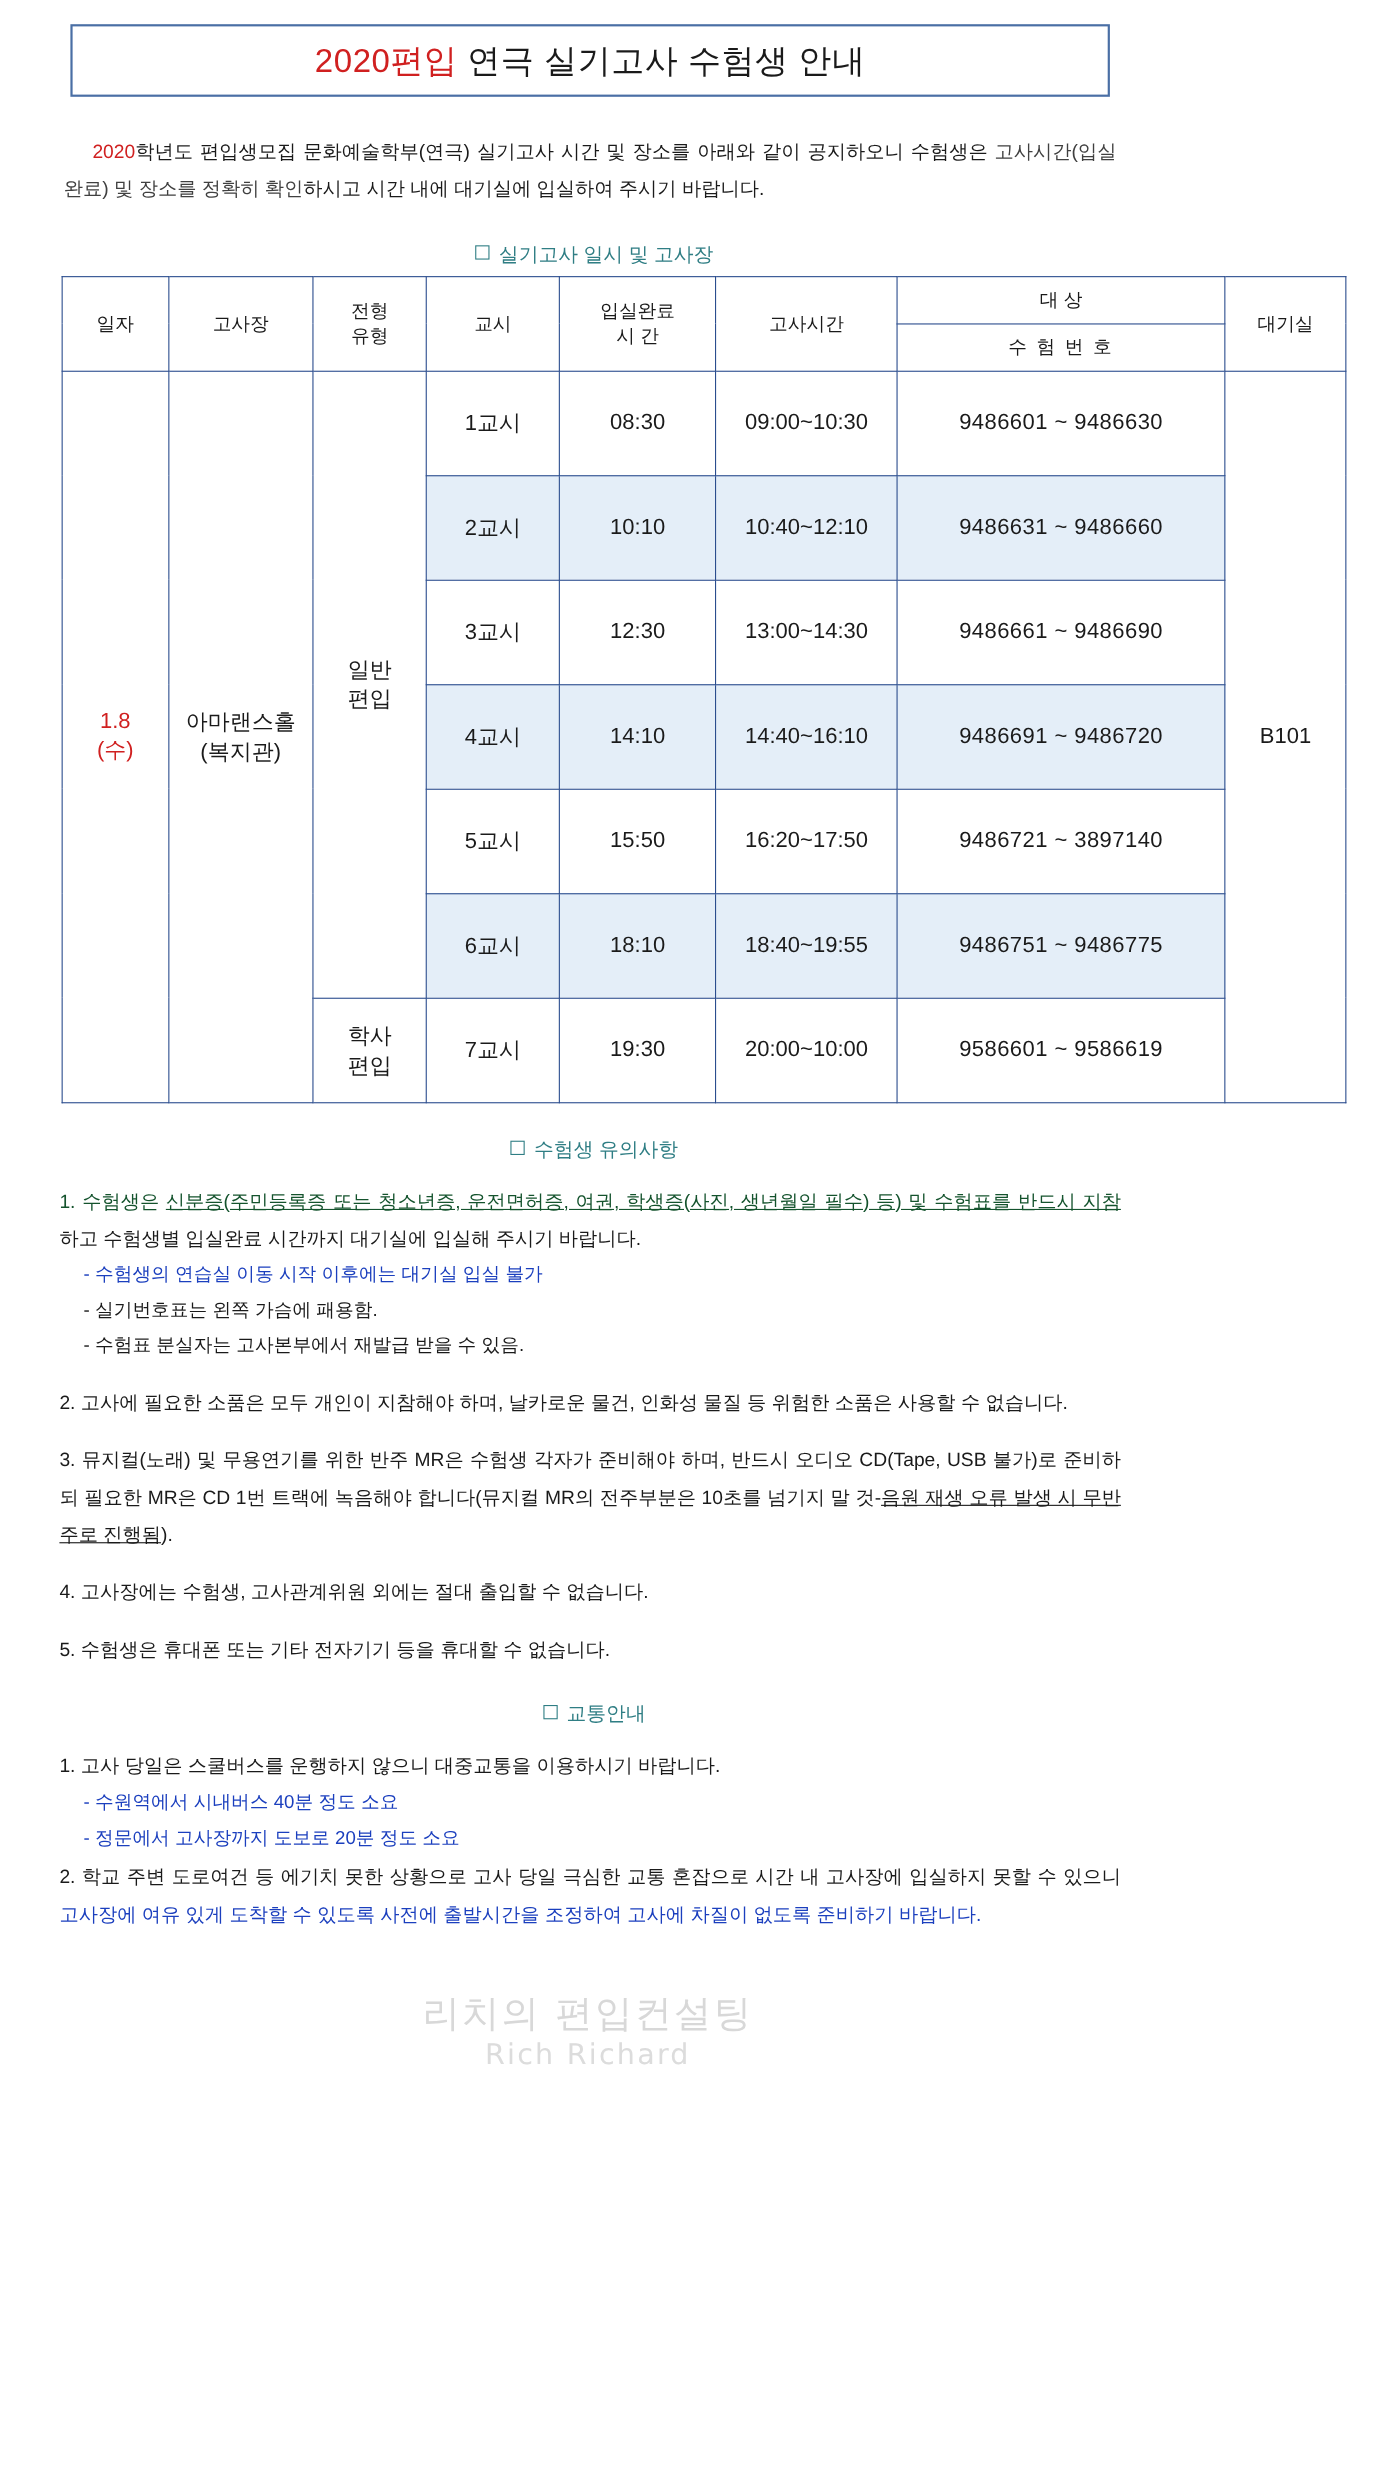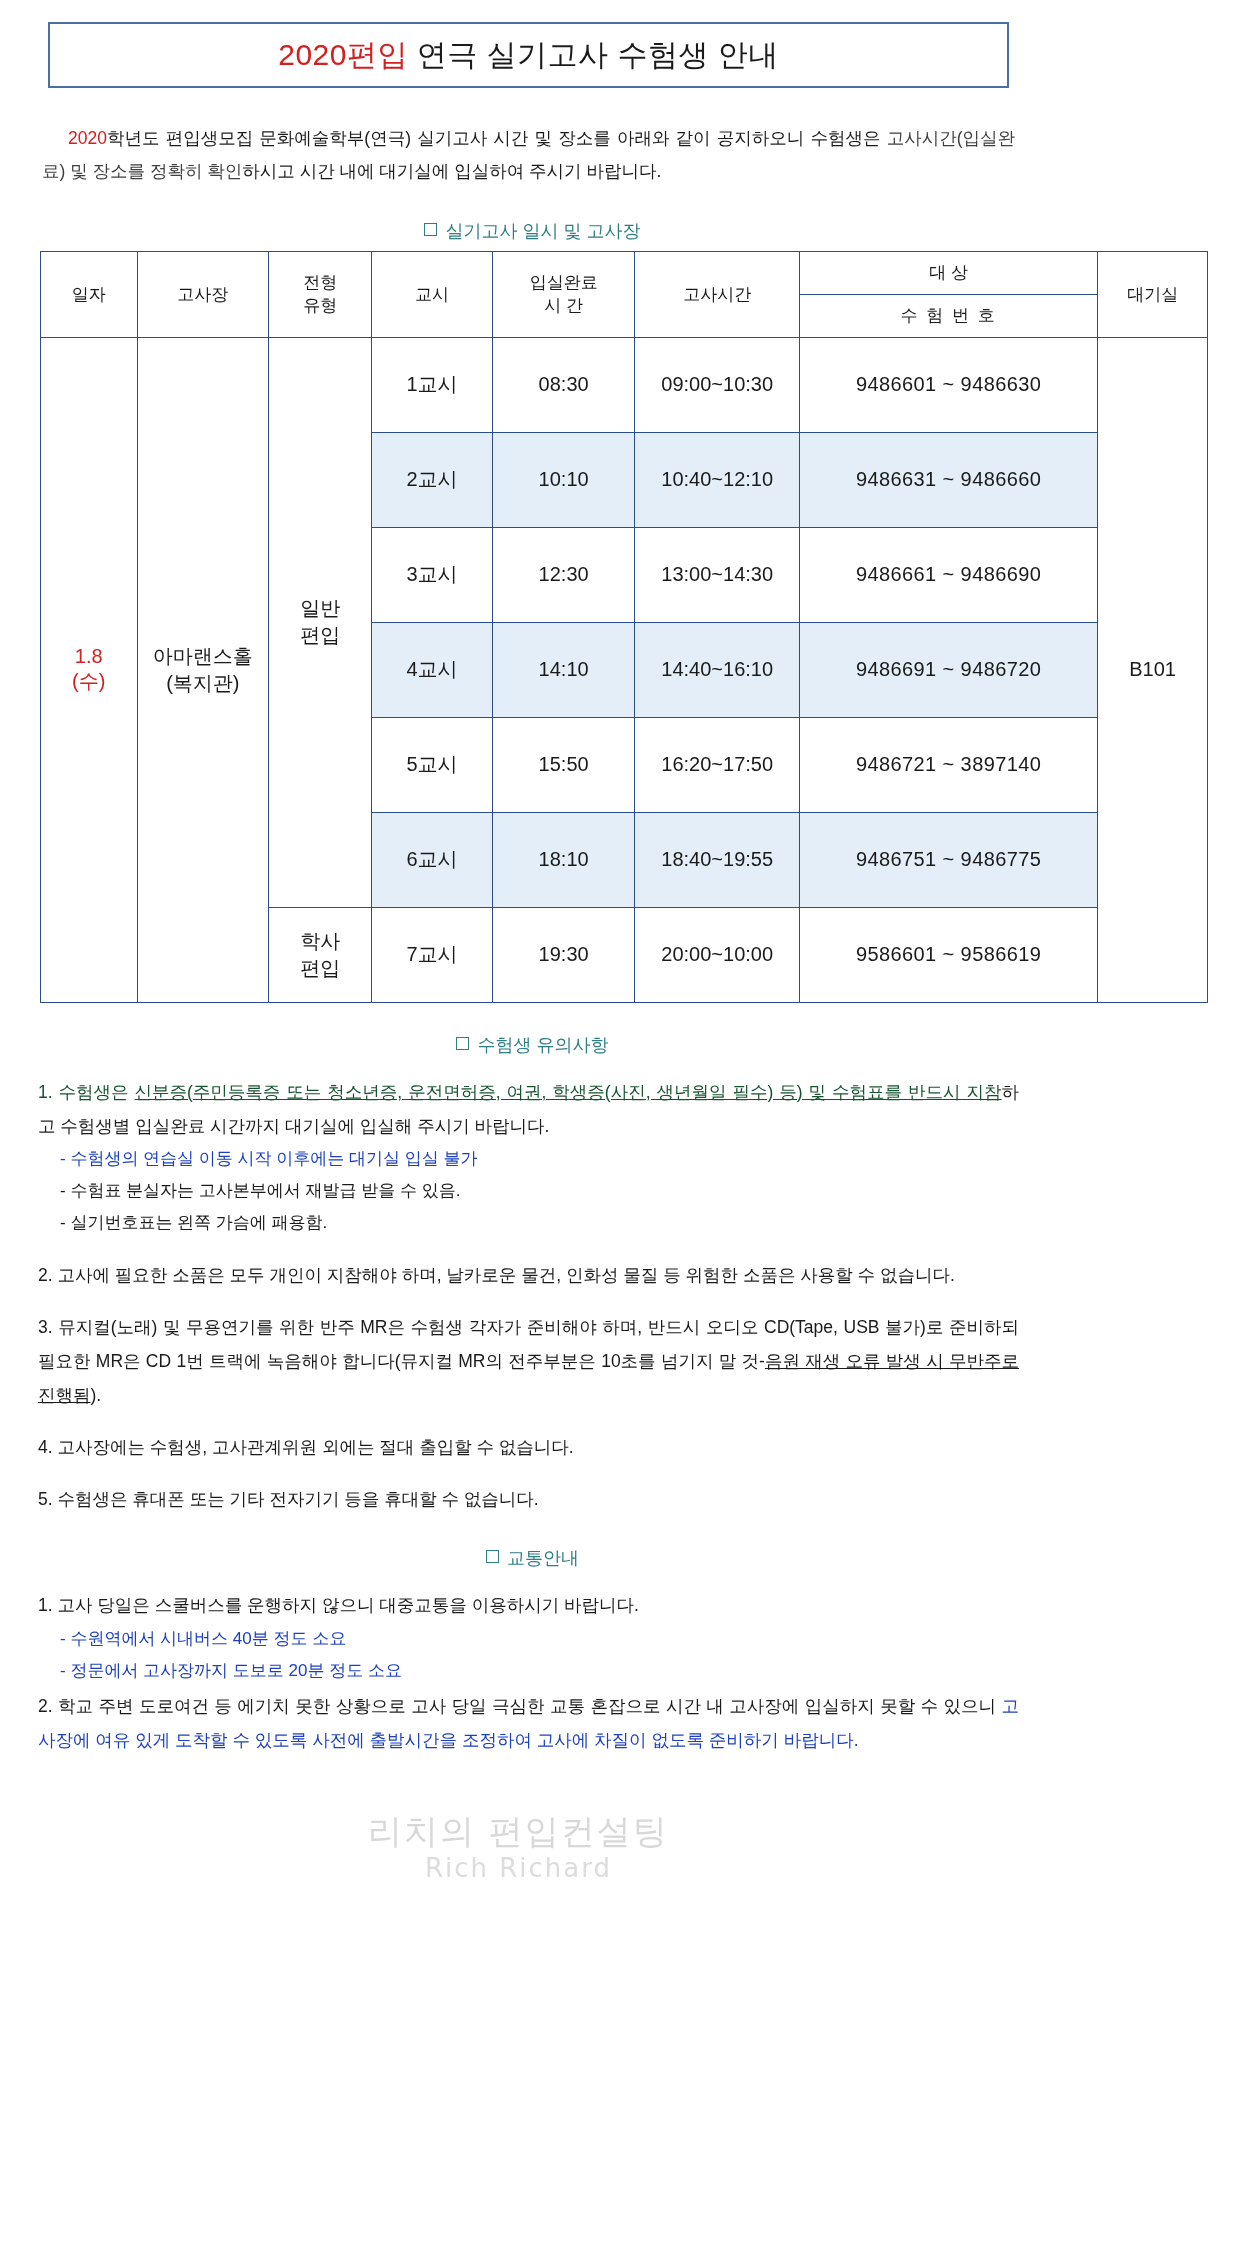--- a/index.html
+++ b/index.html
@@ -9,21 +9,21 @@
   }
   body {
     width: 1257px;
     font-family: "Liberation Sans", sans-serif;
     color: #1a1a1a;
   }
   .page {
     width: 1057px;
     min-height: 2263px;
     box-sizing: border-box;
-    padding: 18px 30px 30px 30px;
+    padding: 18px 30px 30px 46px;
     position: relative;
   }
 
   
   .title-box {
     border: 2px solid #4a6fa5;
     height: 62px;
     display: flex;
     align-items: center;
     justify-content: center;
@@ -247,24 +247,24 @@
   </div>
 
   <div class="notes">
     <div class="note-p">
       <span class="red">1. 수험생은 </span><span class="red u">신분증(주민등록증 또는 청소년증, 운전면허증, 여권, 학생증(사진, 생년월일 필수) 등) 및 수험표를 반드시 지참</span><span>하고 수험생별 입실완료 시간까지 대기실에 입실해 주시기 바랍니다.</span>
     </div>
     <div class="note-sub">
       <span class="blue">- 수험생의 연습실 이동 시작 이후에는 대기실 입실 불가</span>
     </div>
     <div class="note-sub">
+      <span>- 실기번호표는 왼쪽 가슴에 패용함.</span>
+    </div>
+    <div class="note-sub">
       <span>- 수험표 분실자는 고사본부에서 재발급 받을 수 있음.</span>
-    </div>
-    <div class="note-sub">
-      <span>- 실기번호표는 왼쪽 가슴에 패용함.</span>
     </div>
 
     <div class="note-p">
       <span>2. 고사에 필요한 소품은 모두 개인이 지참해야 하며, 날카로운 물건, 인화성 물질 등 위험한 소품은 사용할 수 없습니다.</span>
     </div>
 
     <div class="note-p">
       <span>3. 뮤지컬(노래) 및 무용연기를 위한 반주 MR은 수험생 각자가 준비해야 하며, 반드시 오디오 CD(Tape, USB 불가)로 준비하되 필요한 MR은 CD 1번 트랙에 녹음해야 합니다(뮤지컬 MR의 전주부분은 10초를 넘기지 말 것-</span><span class="u">음원 재생 오류 발생 시 무반주로 진행됨</span><span>).</span>
     </div>
 

